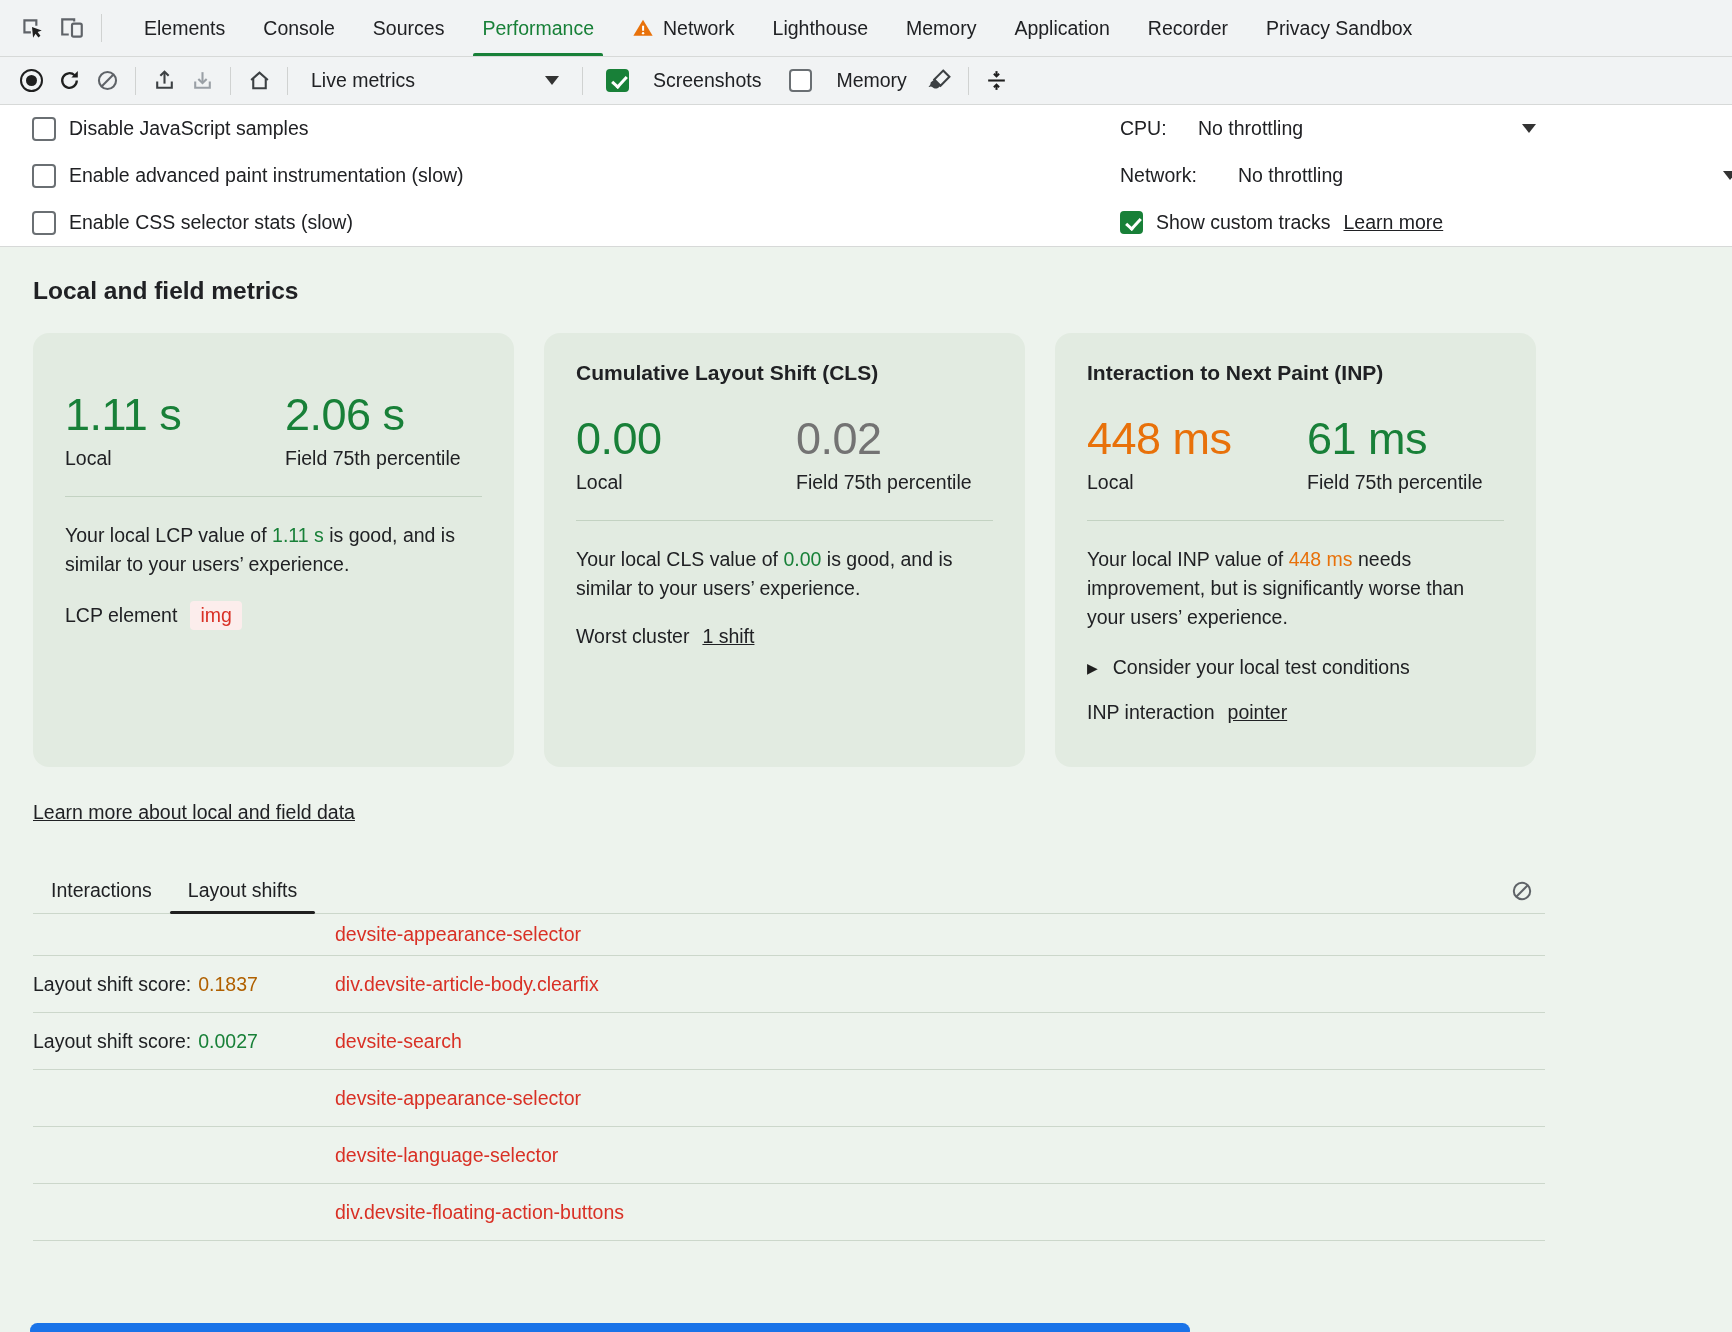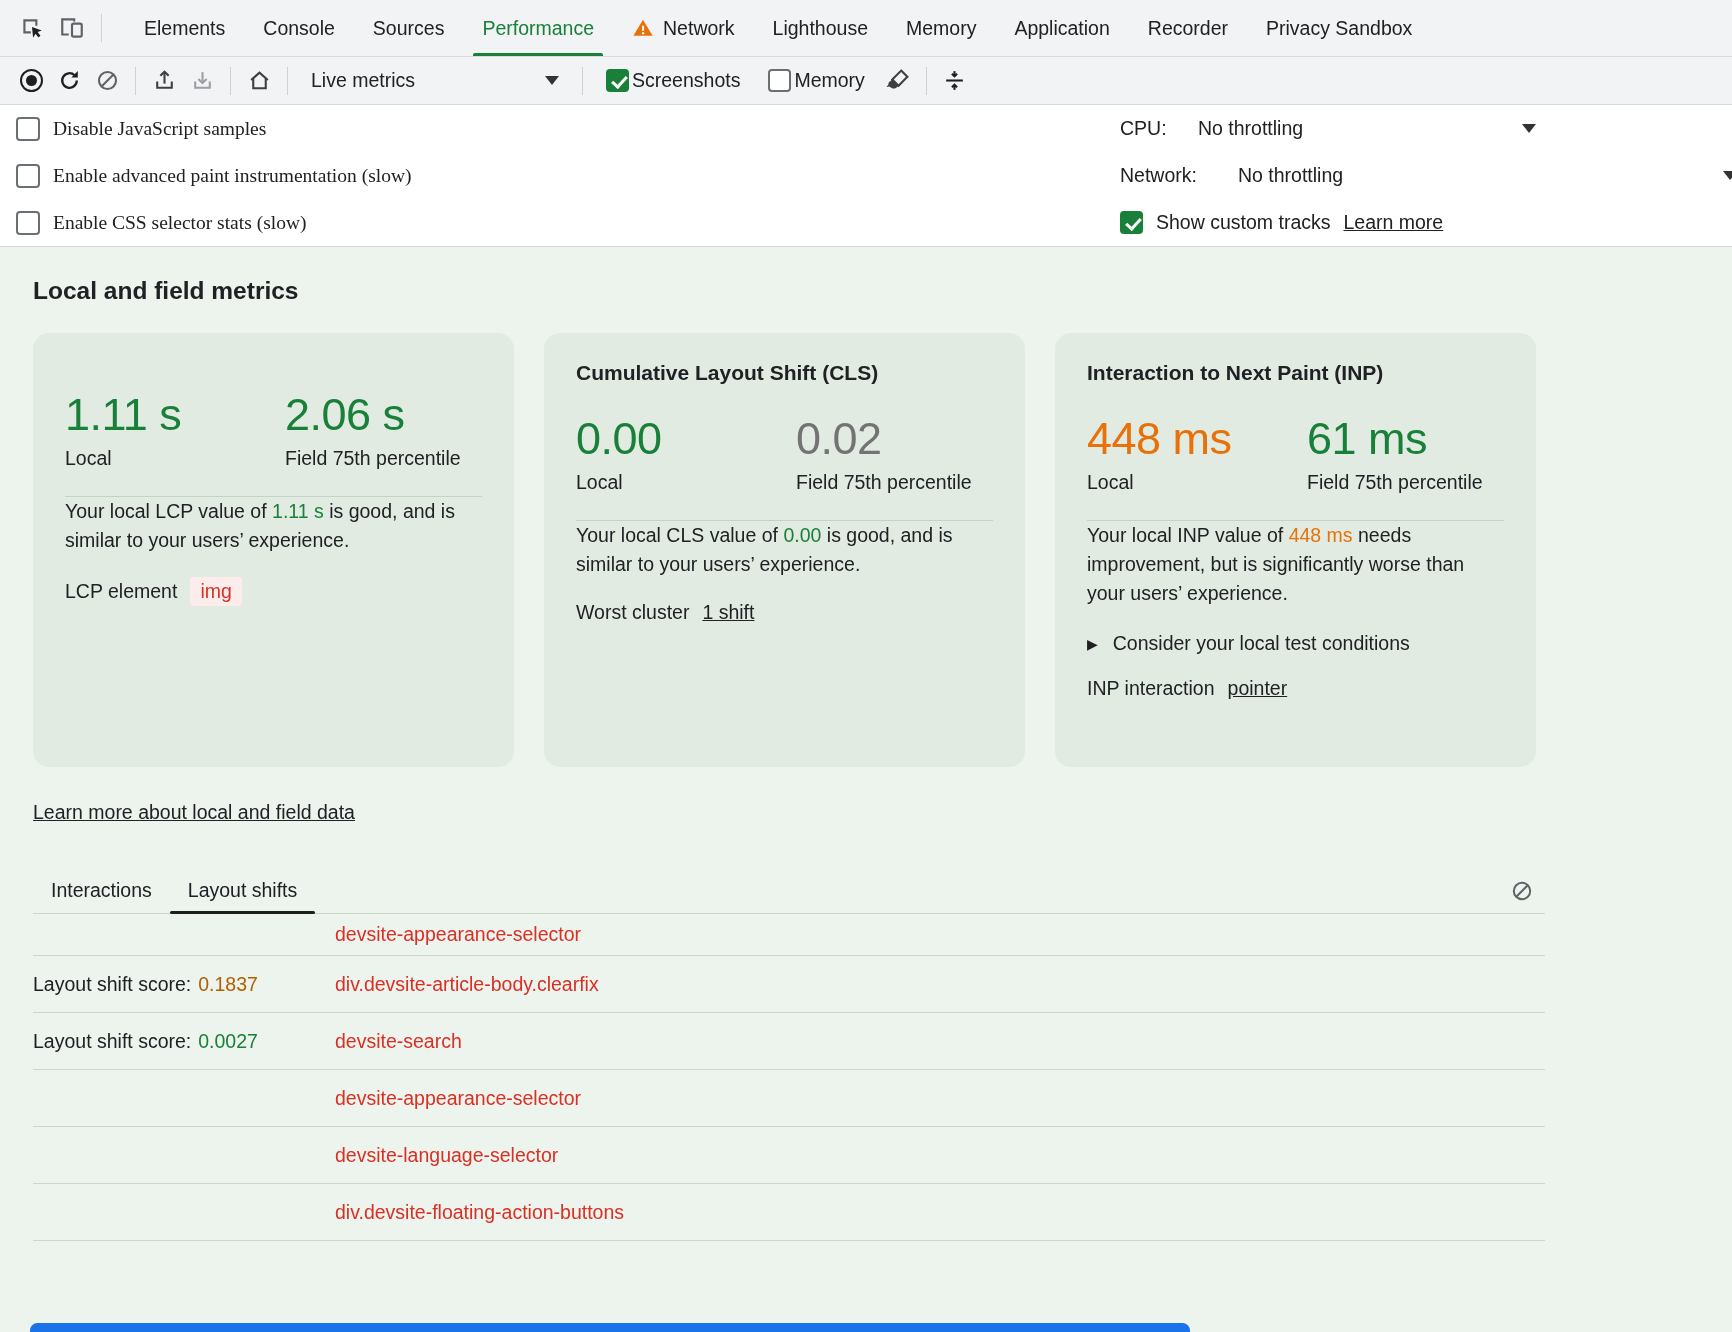--- a/index.html
+++ b/index.html
@@ -43,25 +43,25 @@
   .dd-arrow {
     width:0; height:0; border-left:7px solid transparent; border-right:7px solid transparent;
     border-top:9px solid #333; margin-left:auto;
   }
   .cb { width:23px; height:23px; border:2px solid #6a6f73; border-radius:4px; background:#fff; flex:0 0 auto; position:relative; }
   .cb.checked { background:#188038; border-color:#188038; }
   .cb.checked::after {
     content:""; position:absolute; left:7px; top:2px; width:6px; height:12px;
     border:solid #fff; border-width:0 3px 3px 0; transform:rotate(42deg);
   }
-  .check-item { display:flex; gap:3px; padding:0 14px; white-space:nowrap; }
+  .check-item { display:flex; gap:24px; padding:0 14px; white-space:nowrap; }
 
   
   .settings { background:#fff; display:flex; }
-  .settings-left { flex:1; padding-left:16px;font-family:Liberation Serif, serif; }
+  .settings-left { flex:1; padding-left:32px; }
   .setting-row { display:flex; align-items:center; gap:13px; height:47px; }
   .settings-left .cb { width:24px; height:24px; }
   .settings-right { width:612px; flex:0 0 auto; }
   .throttle-row { height:47px; display:flex; align-items:center; position:relative; }
   .t-label-cpu { min-width:78px; }
   .t-label-net { min-width:118px; }
   .arrow-cpu { position:absolute; right:196px; }
   .arrow-net { position:absolute; right:-5px; }
   .glink { color:#202124; text-decoration:underline; }
 
@@ -74,21 +74,21 @@
 
   .cards { display:flex; gap:30px; width:1503px; }
   .card { flex:1; background:#e2ebe1; border-radius:16px; padding:28px 32px 30px; height:434px; }
   .card-title { font-size:21px; font-weight:600; }
   .values { display:flex; margin-top:30px; }
   .val-col.local { width:220px; }
   .val-col.field { width:180px; }
   .val { font-size:45px; letter-spacing:-0.5px; line-height:1.05; }
   .val-lbl { margin-top:8px; line-height:1.3; }
   .card-divider { border-bottom:1px solid #c3d2c2; margin-top:24px; }
-  .card-desc { line-height:1.5; }
+  .card-desc { margin-top:24px; line-height:1.5; }
   .desc-val { font-weight:500; }
   .card-footer { margin-top:22px; display:flex; align-items:center; gap:13px; }
   .chip { color:var(--node_link,#d93025); background:#fcedec; padding:3px 10px; border-radius:4px; }
   .disclosure { margin-top:24px; display:flex; align-items:center; gap:15px; font-weight:500; }
   .tri { font-size:14px; color:#1f1f1f; }
   .learn-link { display:inline-block; margin-top:34px; }
 
   
   .log { margin-top:44px; width:1512px; }
   .log-tabs { display:flex; align-items:center; height:46px; border-bottom:1px solid #ccd7cb; }

